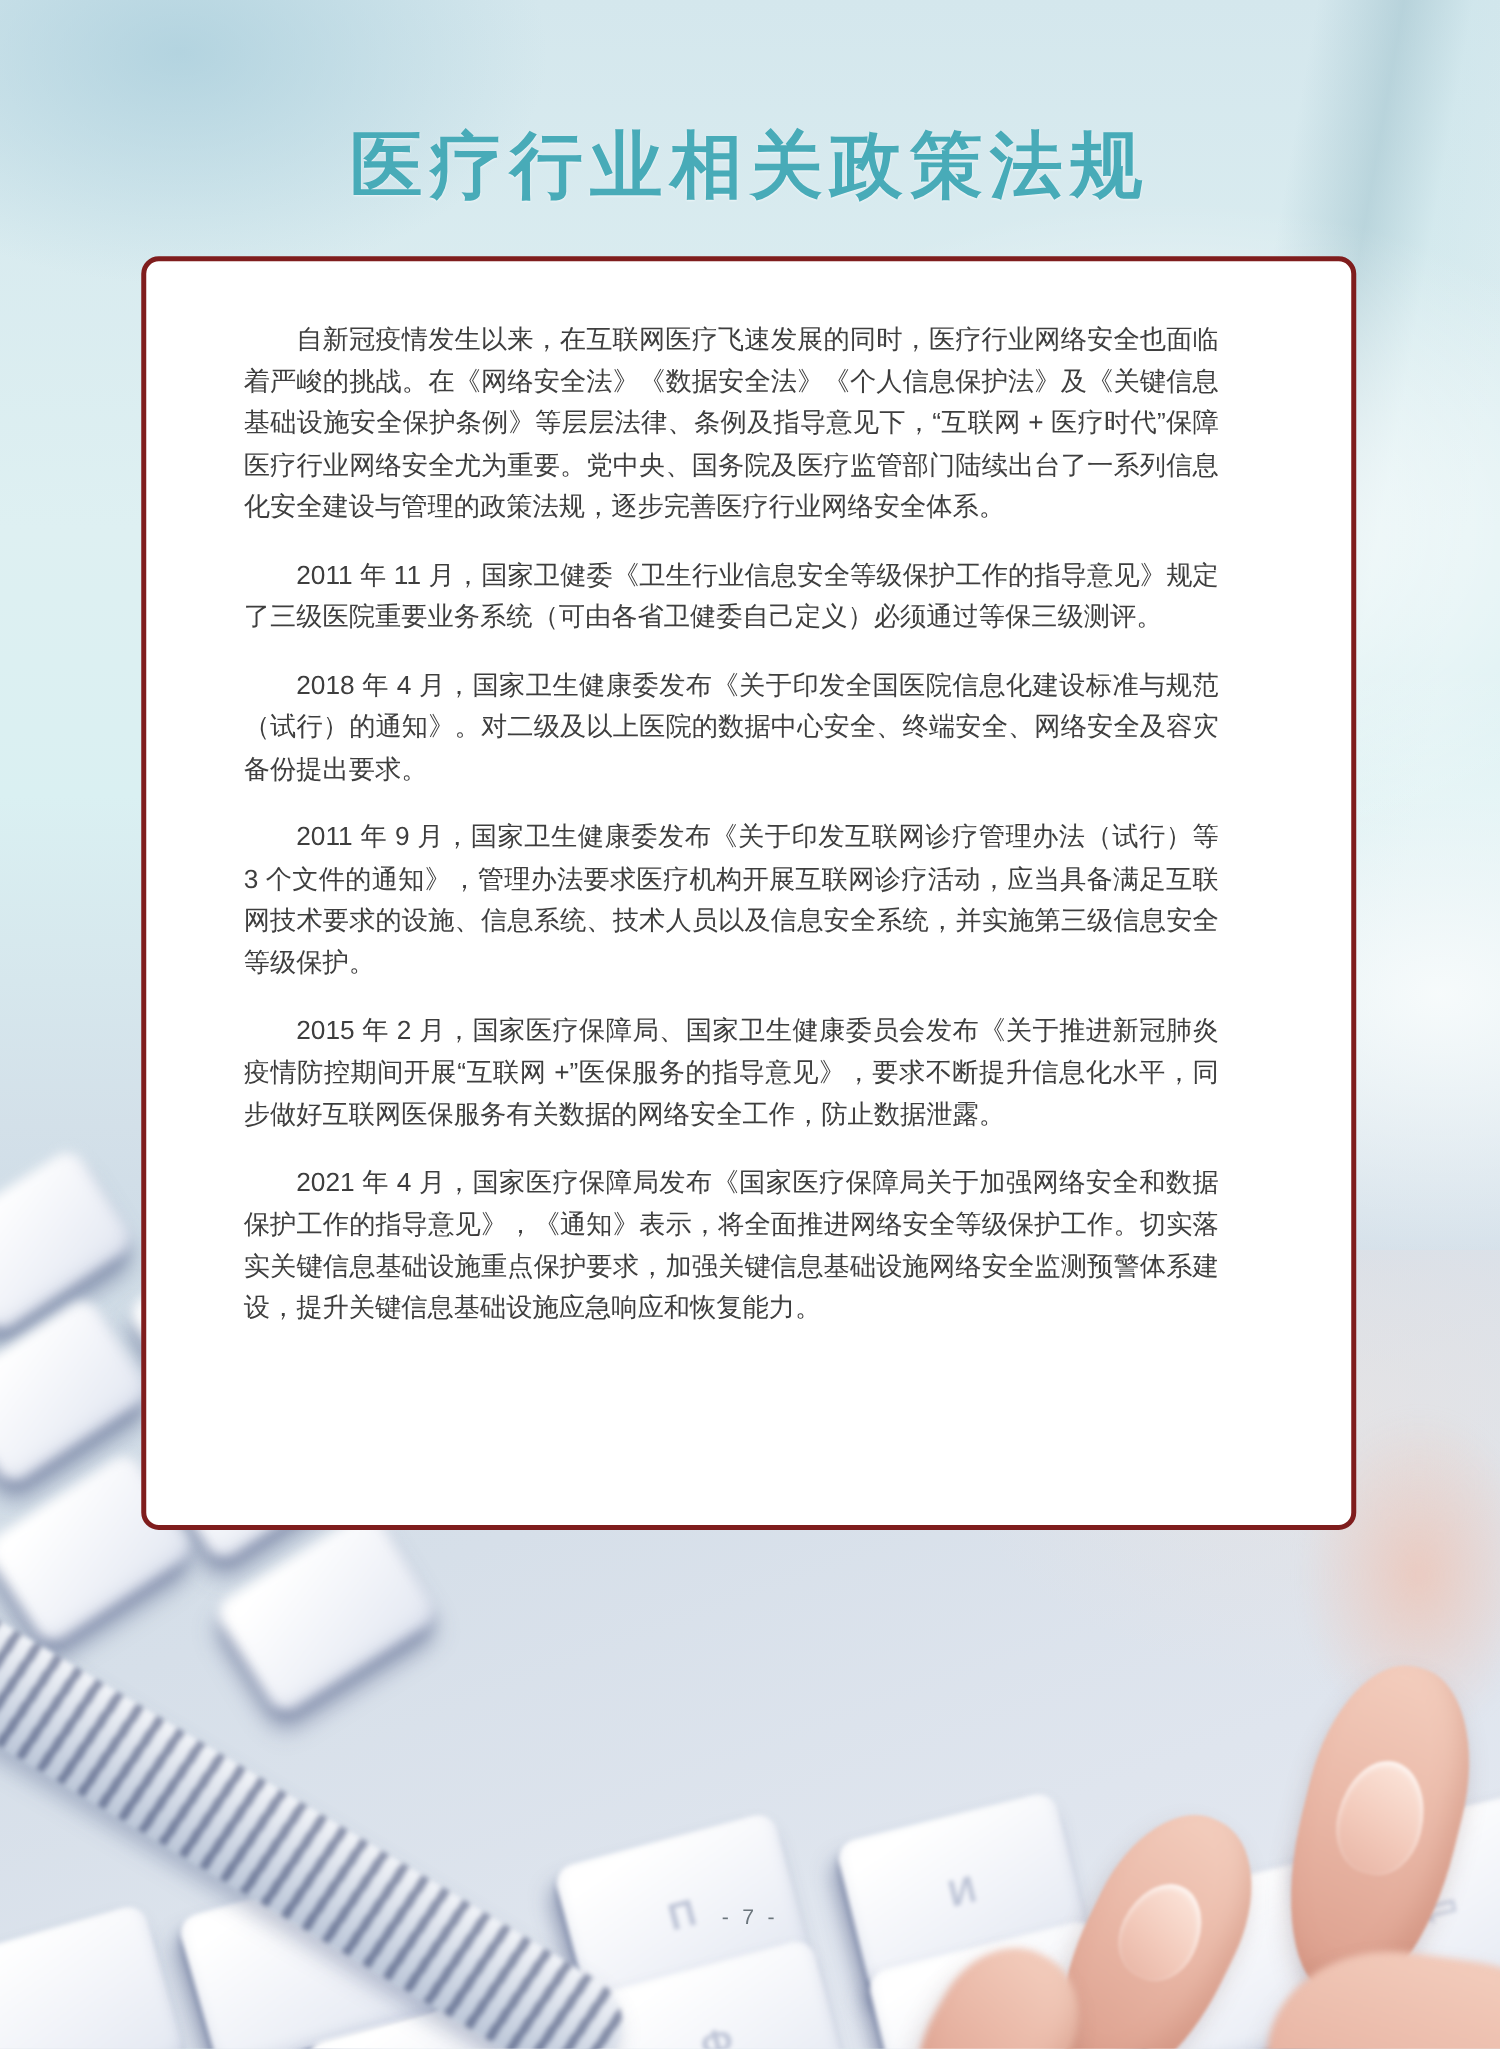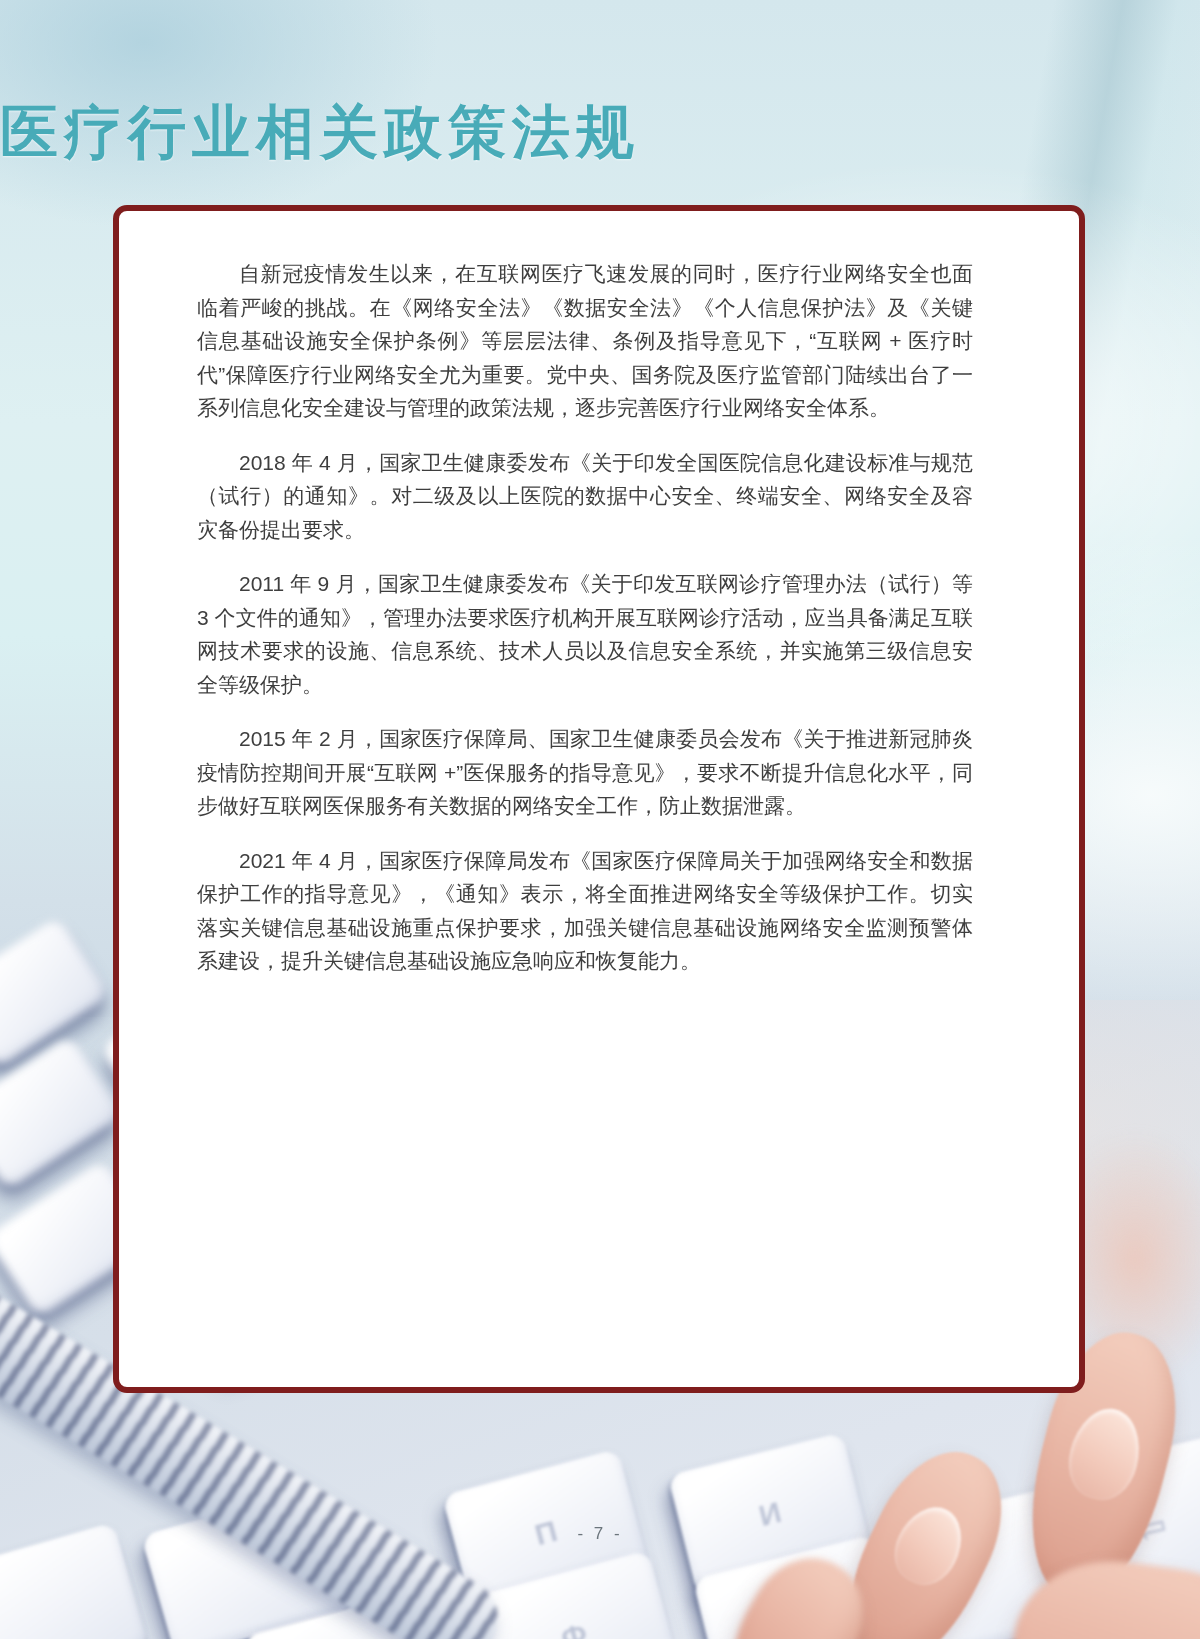--- a/index.html
+++ b/index.html
@@ -60,28 +60,28 @@
     box-shadow:inset 0 3px 5px rgba(255,255,255,0.8);
   }
   .skin-blob{
     position:absolute;z-index:1;border-radius:50%;
     background:radial-gradient(closest-side,rgba(236,198,185,0.85),rgba(236,198,185,0));
     filter:blur(6px);
   }
   
   .title{
     position:absolute;left:0;top:94px;width:1200px;z-index:6;
-    text-align:left;font-size:58px;font-weight:bold;letter-spacing:6px;
+    text-align:center;font-size:58px;font-weight:bold;letter-spacing:6px;
     color:#48abb8;text-shadow:0 1px 2px rgba(255,255,255,0.6);
   }
   
   .card{
-    position:absolute;left:113px;top:205px;width:972px;height:1188px;z-index:5;
+    position:absolute;left:113px;top:205px;width:972px;height:1019px;z-index:5;
     box-sizing:border-box;background:#ffffff;
-    border:6px solid #7f1d1d;border-radius:14px;
+    border:4px solid #7f1d1d;border-radius:14px;
     padding:46px 106px 0 78px;overflow:hidden;
   }
   .card p{
     margin:0 0 21px;text-indent:2em;text-align:justify;
     font-size:21px;line-height:33.5px;color:#3e3e3e;
   }
   
   .page-num{
     position:absolute;left:0;top:1524px;width:1200px;z-index:6;
     text-align:center;font-size:17px;letter-spacing:3px;color:#6b757c;
@@ -127,19 +127,20 @@
 <div class="finger" style="left:865px;top:1445px;width:118px;height:230px;transform:rotate(26deg);">
   <div class="nail" style="left:26px;top:60px;width:62px;height:80px;"></div>
 </div>
 <div class="finger" style="left:742px;top:1555px;width:110px;height:160px;transform:rotate(30deg);filter:blur(3px);"></div>
 <div class="finger" style="left:1010px;top:1565px;width:260px;height:220px;transform:rotate(8deg);filter:blur(3px);border-radius:40% 40% 0 0;"></div>
 
 <div class="title">医疗行业相关政策法规</div>
 
 <div class="card">
   <p>自新冠疫情发生以来，在互联网医疗飞速发展的同时，医疗行业网络安全也面临着严峻的挑战。在《网络安全法》《数据安全法》《个人信息保护法》及《关键信息基础设施安全保护条例》等层层法律、条例及指导意见下，“互联网 + 医疗时代”保障医疗行业网络安全尤为重要。党中央、国务院及医疗监管部门陆续出台了一系列信息化安全建设与管理的政策法规，逐步完善医疗行业网络安全体系。</p>
+  <p>2011 年 11 月，国家卫健委《卫生行业信息安全等级保护工作的指导意见》规定了三级医院重要业务系统（可由各省卫健委自己定义）必须通过等保三级测评。</p>
   <p>2018 年 4 月，国家卫生健康委发布《关于印发全国医院信息化建设标准与规范（试行）的通知》。对二级及以上医院的数据中心安全、终端安全、网络安全及容灾备份提出要求。</p>
   <p>2011 年 9 月，国家卫生健康委发布《关于印发互联网诊疗管理办法（试行）等 3 个文件的通知》，管理办法要求医疗机构开展互联网诊疗活动，应当具备满足互联网技术要求的设施、信息系统、技术人员以及信息安全系统，并实施第三级信息安全等级保护。</p>
   <p>2015 年 2 月，国家医疗保障局、国家卫生健康委员会发布《关于推进新冠肺炎疫情防控期间开展“互联网 +”医保服务的指导意见》，要求不断提升信息化水平，同步做好互联网医保服务有关数据的网络安全工作，防止数据泄露。</p>
   <p>2021 年 4 月，国家医疗保障局发布《国家医疗保障局关于加强网络安全和数据保护工作的指导意见》，《通知》表示，将全面推进网络安全等级保护工作。切实落实关键信息基础设施重点保护要求，加强关键信息基础设施网络安全监测预警体系建设，提升关键信息基础设施应急响应和恢复能力。</p>
 </div>
 
 <div class="page-num">- 7 -</div>
 
 </body></html>

